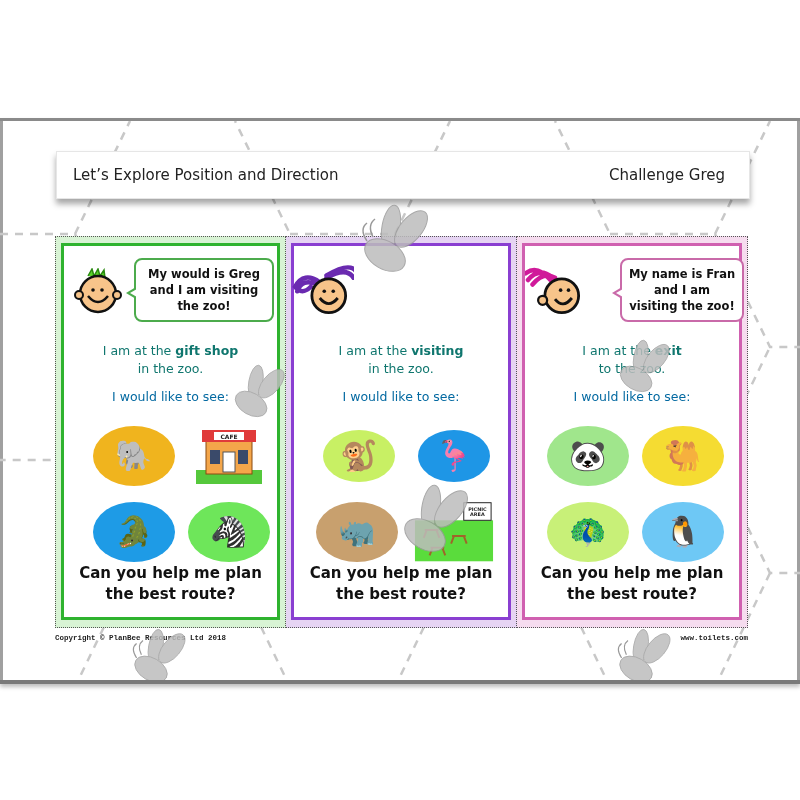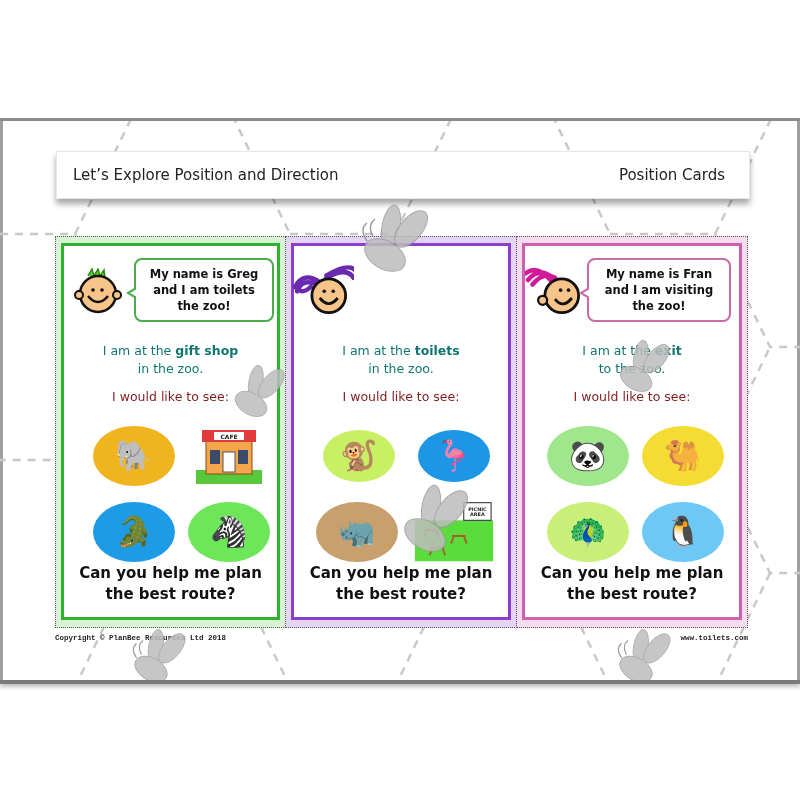--- a/index.html
+++ b/index.html
@@ -63,21 +63,21 @@
     }
     .card-green .bubble { border-color: #4cab4c; }
     .card-purple .bubble { border-color: #8a5cc8; }
     .card-pink .bubble { border-color: #c96aa9; }
 
     .location {
       position: absolute; left: 0; right: 0; top: 96px; text-align: center;
       font-size: 12.5px; line-height: 18px; color: #0f766e;
     }
     .location b { font-weight: bold; }
-    .wish { position: absolute; left: 0; right: 0; top: 143px; text-align: center; font-size: 12.5px; color: #7f1d1d; }
+    .wish { position: absolute; left: 0; right: 0; top: 143px; text-align: center; font-size: 12.5px; color: #0369a1; }
 
     .grid { position: absolute; left: 14px; top: 180px; width: 190px; height: 150px; }
     .tile {
       position: absolute; width: 82px; height: 60px; border-radius: 50%;
       display: flex; align-items: center; justify-content: center;
       font-size: 30px; line-height: 1;
     }
     .tile.t0 { left: 15px; top: 0; }
     .tile.t1 { left: 110px; top: 0; }
     .tile.t2 { left: 15px; top: 76px; }
@@ -120,38 +120,38 @@
       <path d="M130,452 L75,566"></path>
       <path d="M235,452 L290,566"></path>
       <path d="M450,452 L395,566"></path>
       <path d="M555,452 L610,566"></path>
       <path d="M770,452 L715,566"></path>
     </g>
   </svg>
 
   <div class="header-bar">
     <span>Let’s Explore Position and Direction</span>
-    <span>Position Cards</span>
+    <span>Challenge Greg</span>
   </div>
 
   <div class="cards-row">
 
     <div class="card-outer card-green">
       <div class="card-inner">
         <svg class="avatar" viewBox="0 0 52 48">
           <path d="M16,8 l4,-7 l2,7 l4,-7 l2,7 l4,-6 l1,8" fill="#5ad32a" stroke="#2a8a10" stroke-width="1.5"></path>
           <circle cx="26" cy="26" r="18" fill="#f7c48a" stroke="#111" stroke-width="2.5"></circle>
           <circle cx="7" cy="27" r="4" fill="#f7c48a" stroke="#111" stroke-width="2"></circle>
           <circle cx="45" cy="27" r="4" fill="#f7c48a" stroke="#111" stroke-width="2"></circle>
           <circle cx="21" cy="22" r="1.8" fill="#111"></circle>
             <circle cx="30" cy="22" r="1.8" fill="#111"></circle>
           <path d="M16,28 Q26,40 36,28" fill="none" stroke="#111" stroke-width="2.5"></path>
         </svg>
         <div class="bubble">
-          <span>My name is Greg and I am toilets the zoo!</span>
+          <span>My would is Greg and I am visiting the zoo!</span>
         </div>
         <div class="location">
           <span>I am at the</span>
           <b>gift shop</b><br>
           <span>in the zoo.</span>
         </div>
         <div class="wish">I would like to see:</div>
         <div class="grid">
           <div class="tile t0" style="background:#f0b41e">
               <span>🐘</span>
@@ -183,21 +183,21 @@
       <div class="card-inner">
         <svg class="avatar" viewBox="0 0 52 48" style="left:-4px;top:16px;width:64px;height:54px">
           <path d="M30,12 Q50,0 56,8 M30,14 Q48,4 54,14 M24,18 Q10,8 2,22 Q8,30 16,22 M22,20 Q8,14 4,26" fill="none" stroke="#6a2ab0" stroke-width="4" stroke-linecap="round"></path>
           <circle cx="32" cy="30" r="15" fill="#f7c48a" stroke="#111" stroke-width="2.5"></circle>
           <circle cx="28" cy="26" r="1.6" fill="#111"></circle>
             <circle cx="36" cy="26" r="1.6" fill="#111"></circle>
           <path d="M24,32 Q32,42 40,32" fill="none" stroke="#111" stroke-width="2.5"></path>
         </svg>
         <div class="location">
           <span>I am at the</span>
-          <b>toilets</b><br>
+          <b>visiting</b><br>
           <span>in the zoo.</span>
         </div>
         <div class="wish">I would like to see:</div>
         <div class="grid">
           <div class="tile t0" style="background:#c8f064;width:72px;height:52px;top:4px">
               <span>🐒</span>
             </div>
           <div class="tile t1" style="background:#1e96e6;width:72px;height:52px;top:4px">
               <span>🦩</span>
             </div>
@@ -225,21 +225,21 @@
     <div class="card-outer card-pink">
       <div class="card-inner">
         <svg class="avatar" viewBox="0 0 52 48" style="left:0;top:16px;width:60px;height:54px">
           <path d="M22,16 Q10,2 0,10 M24,14 Q12,4 2,16 M26,14 Q16,8 6,20" fill="none" stroke="#d01a9a" stroke-width="4" stroke-linecap="round"></path>
           <circle cx="32" cy="30" r="15" fill="#f7c48a" stroke="#111" stroke-width="2.5"></circle>
           <circle cx="15" cy="34" r="4" fill="#f7c48a" stroke="#111" stroke-width="2"></circle>
           <circle cx="31" cy="25" r="1.6" fill="#111"></circle>
             <circle cx="38" cy="25" r="1.6" fill="#111"></circle>
           <path d="M26,33 Q33,42 41,32" fill="none" stroke="#111" stroke-width="2.5"></path>
         </svg>
-        <div class="bubble" style="left:62px;width:144px">
+        <div class="bubble" style="left:95px;width:124px">
           <span>My name is Fran and I am visiting the zoo!</span>
         </div>
         <div class="location">
           <span>I am at the</span>
           <b>exit</b><br>
           <span>to the zoo.</span>
         </div>
         <div class="wish">I would like to see:</div>
         <div class="grid">
           <div class="tile t0" style="background:#a0e68c;left:8px">

